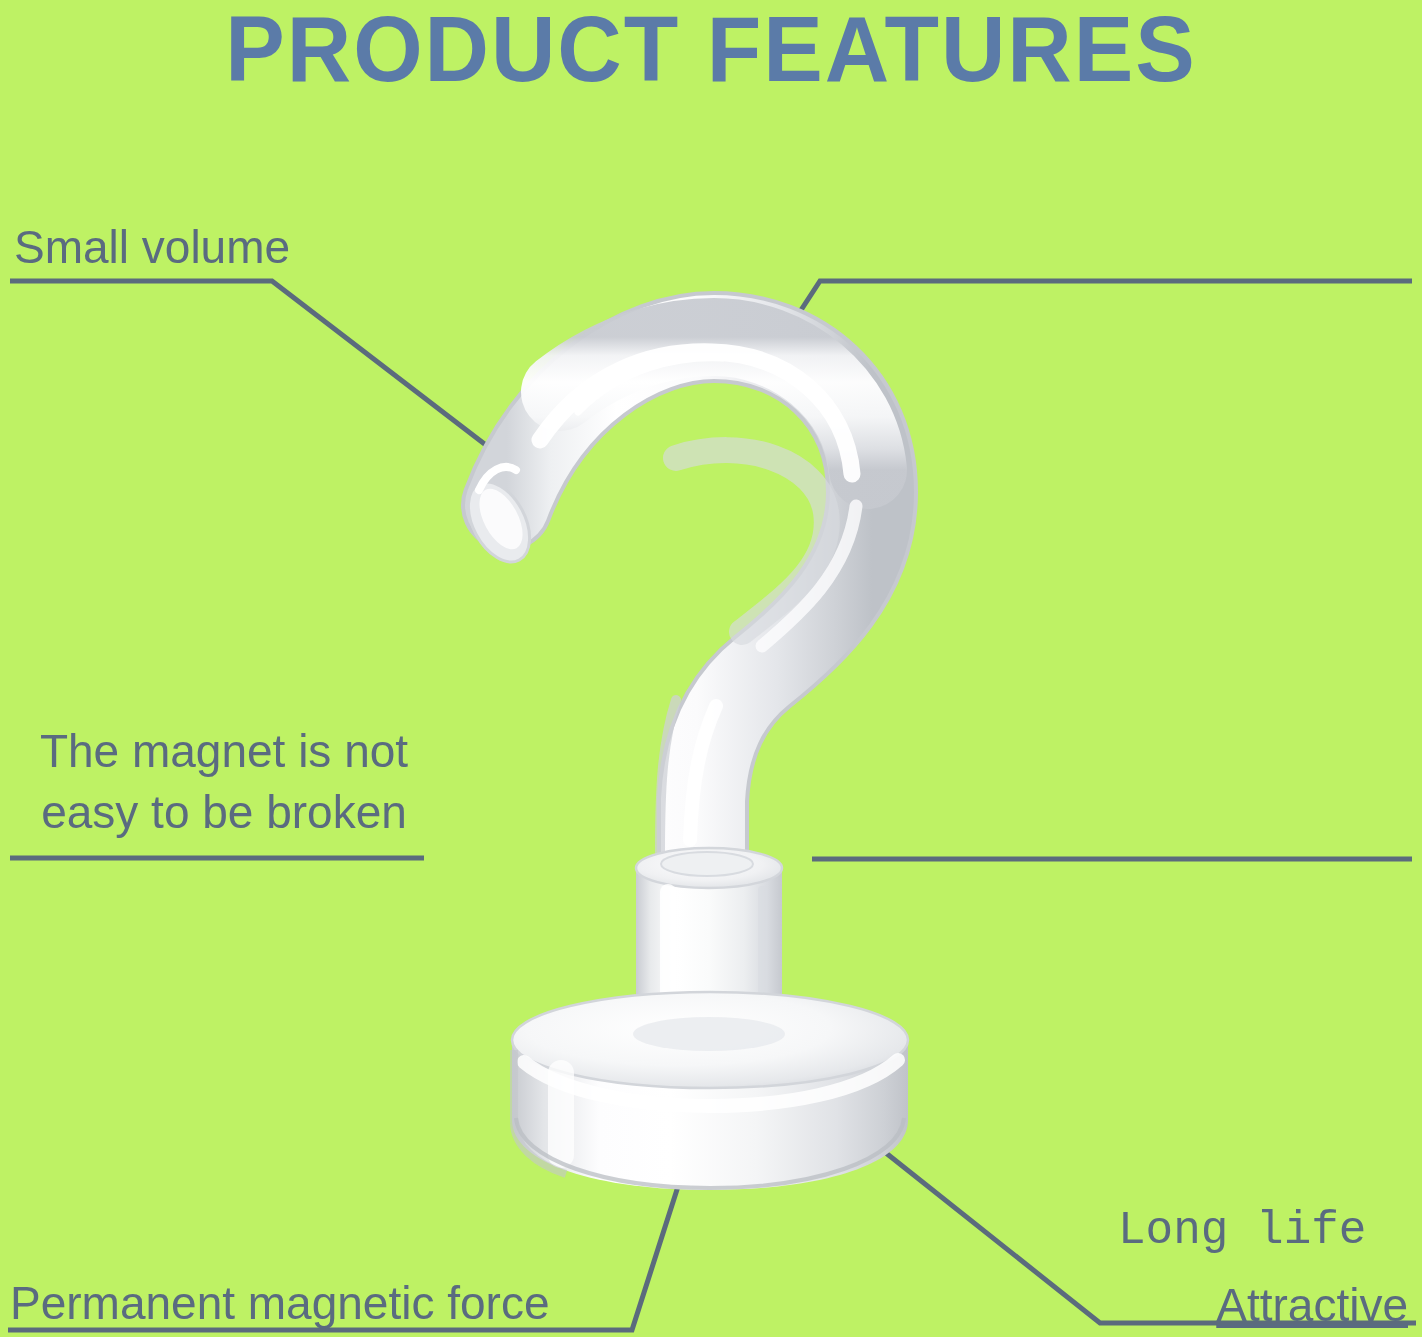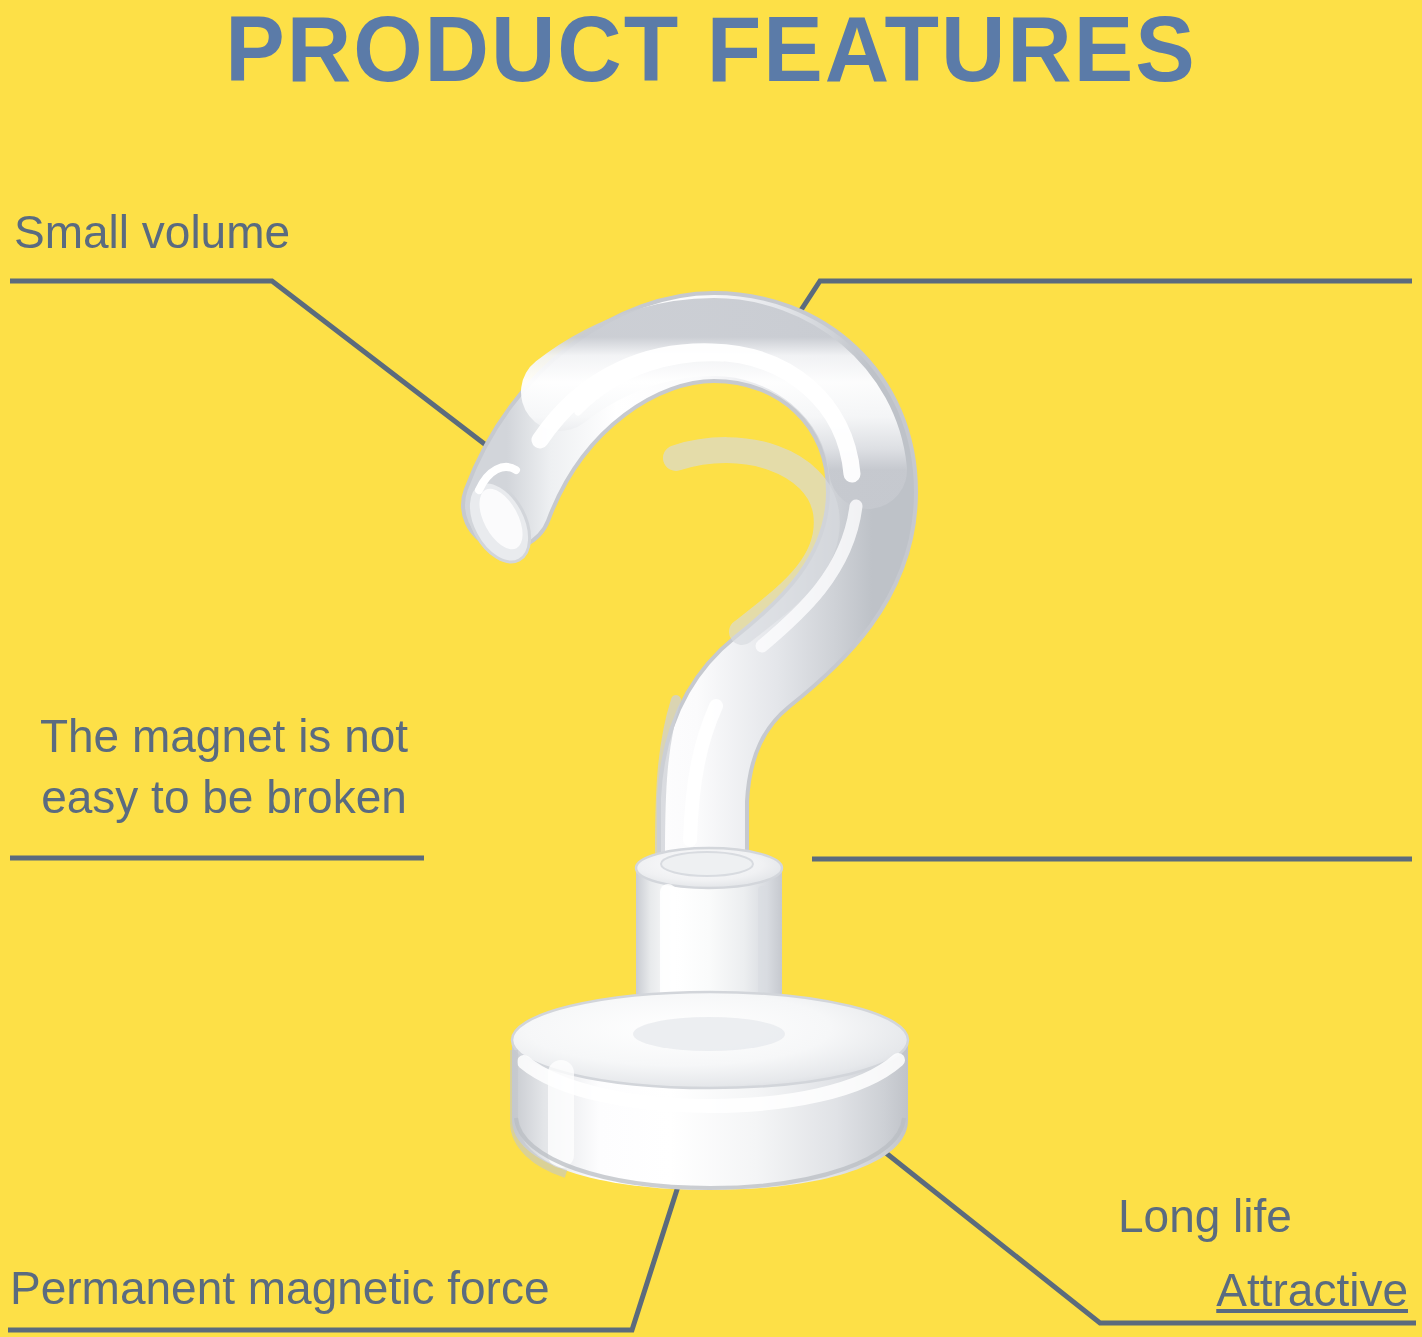--- a/index.html
+++ b/index.html
@@ -8,21 +8,21 @@
     padding: 0;
     background: #ffffff;
   }
   body {
     font-family: "Liberation Sans", sans-serif;
   }
   #canvas {
     position: relative;
     width: 1422px;
     height: 1337px;
-    background: #fde047;
+    background: #bef264;
     overflow: hidden;
   }
 
   
   #title {
     position: absolute;
     left: 0;
     top: -6px;
     width: 1422px;
     text-align: center;
@@ -39,29 +39,30 @@
 
   
   .label {
     position: absolute;
     color: #5a6b80;
     font-family: "Liberation Sans", sans-serif;
     font-size: 46px;
     line-height: 60px;
     font-weight: 400;
     white-space: pre-line;
+    margin-top: 15px;
   }
   .label.two-line { line-height: 61px; }
 
   #lbl-small-volume      { left: 14px;  top: 202px; text-align: left; }
   #lbl-powerful          { left: 822px; top: 202px; width: 586px; text-align: left; }
   #lbl-not-broken        { left: 14px;  top: 706px; width: 420px; text-align: center; }
   #lbl-one-side          { left: 812px; top: 706px; width: 598px; text-align: right; }
   #lbl-permanent         { left: 10px;  top: 1258px; text-align: right; }
-  #lbl-long-life         { left: 1118px; top: 1186px; width: 290px; text-align: left; }
+  #lbl-long-life         { left: 1118px; top: 1186px; width: 290px; text-align: left; font-family: Liberation Mono, monospace; }
   #lbl-attractive        { left: 1118px; top: 1260px; width: 290px; text-align: right; text-decoration: underline; }
 
   
   #art {
     position: absolute;
     left: 0;
     top: 0;
     width: 1422px;
     height: 1337px;
   }

